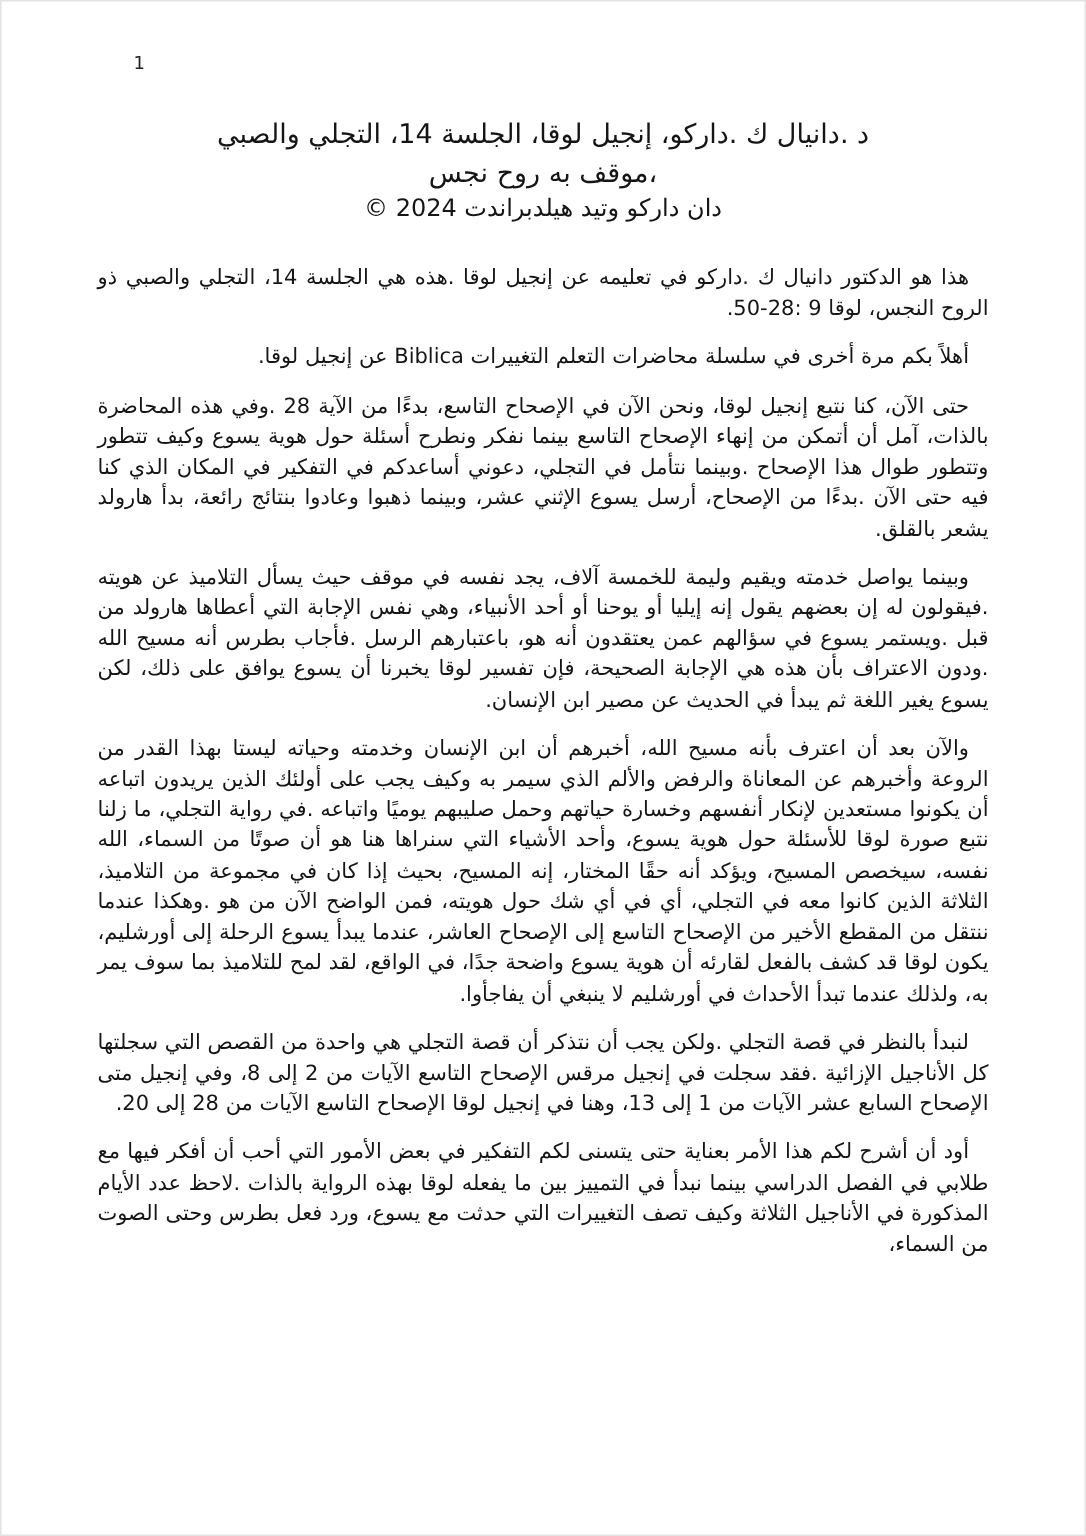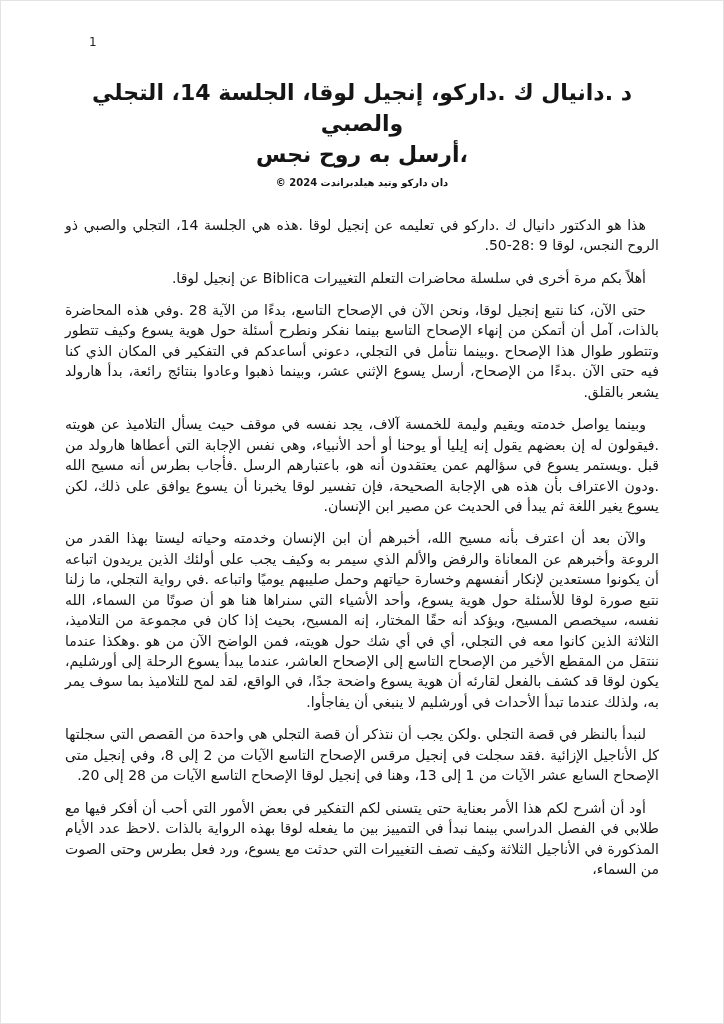--- a/index.html
+++ b/index.html
@@ -30,29 +30,27 @@
     left: 88px;
     font-size: 12px;
     color: #222222;
     direction: ltr;
   }
   .doc-header {
     text-align: center;
     margin-top: 42px;
   }
   .title-line {
-    font-weight: bold;
-    font-size: 22px;
+    font-weight: normal;
+    font-size: 18px;
     line-height: 1.42;
   }
   .copyright {
-    font-size: 10px;
+    font-size: 16px;
     line-height: 1.4;
-    margin-top: 5px;
-    font-weight: bold;
   }
   .body-text {
     margin-top: 25px;
   }
   .body-text p {
     font-size: 14px;
     line-height: 1.46;
     text-align: justify;
     text-indent: 13px;
     margin: 0 0 12px 0;
@@ -60,21 +58,21 @@
 </style>
 </head>
 <body>
 
 <div class="page">
 
   <div class="page-number">1</div>
 
   <div class="doc-header">
     <div class="title-line">د .دانيال ك .داركو، إنجيل لوقا، الجلسة 14، التجلي والصبي</div>
-    <div class="title-line">،أرسل به روح نجس</div>
+    <div class="title-line">،موقف به روح نجس</div>
     <div class="copyright">دان داركو وتيد هيلدبراندت 2024 ©</div>
   </div>
 
   <div class="body-text">
       <p>هذا هو الدكتور دانيال ك .داركو في تعليمه عن إنجيل لوقا .هذه هي الجلسة 14، التجلي والصبي ذو الروح النجس، لوقا 9 :28-50.</p>
       <p>أهلاً بكم مرة أخرى في سلسلة محاضرات التعلم التغييرات Biblica عن إنجيل لوقا.</p>
       <p>حتى الآن، كنا نتبع إنجيل لوقا، ونحن الآن في الإصحاح التاسع، بدءًا من الآية 28 .وفي هذه المحاضرة بالذات، آمل أن أتمكن من إنهاء الإصحاح التاسع بينما نفكر ونطرح أسئلة حول هوية يسوع وكيف تتطور وتتطور طوال هذا الإصحاح .وبينما نتأمل في التجلي، دعوني أساعدكم في التفكير في المكان الذي كنا فيه حتى الآن .بدءًا من الإصحاح، أرسل يسوع الإثني عشر، وبينما ذهبوا وعادوا بنتائج رائعة، بدأ هارولد يشعر بالقلق.</p>
       <p>وبينما يواصل خدمته ويقيم وليمة للخمسة آلاف، يجد نفسه في موقف حيث يسأل التلاميذ عن هويته .فيقولون له إن بعضهم يقول إنه إيليا أو يوحنا أو أحد الأنبياء، وهي نفس الإجابة التي أعطاها هارولد من قبل .ويستمر يسوع في سؤالهم عمن يعتقدون أنه هو، باعتبارهم الرسل .فأجاب بطرس أنه مسيح الله .ودون الاعتراف بأن هذه هي الإجابة الصحيحة، فإن تفسير لوقا يخبرنا أن يسوع يوافق على ذلك، لكن يسوع يغير اللغة ثم يبدأ في الحديث عن مصير ابن الإنسان.</p>
       <p>والآن بعد أن اعترف بأنه مسيح الله، أخبرهم أن ابن الإنسان وخدمته وحياته ليستا بهذا القدر من الروعة وأخبرهم عن المعاناة والرفض والألم الذي سيمر به وكيف يجب على أولئك الذين يريدون اتباعه أن يكونوا مستعدين لإنكار أنفسهم وخسارة حياتهم وحمل صليبهم يوميًا واتباعه .في رواية التجلي، ما زلنا نتبع صورة لوقا للأسئلة حول هوية يسوع، وأحد الأشياء التي سنراها هنا هو أن صوتًا من السماء، الله نفسه، سيخصص المسيح، ويؤكد أنه حقًا المختار، إنه المسيح، بحيث إذا كان في مجموعة من التلاميذ، الثلاثة الذين كانوا معه في التجلي، أي في أي شك حول هويته، فمن الواضح الآن من هو .وهكذا عندما ننتقل من المقطع الأخير من الإصحاح التاسع إلى الإصحاح العاشر، عندما يبدأ يسوع الرحلة إلى أورشليم، يكون لوقا قد كشف بالفعل لقارئه أن هوية يسوع واضحة جدًا، في الواقع، لقد لمح للتلاميذ بما سوف يمر به، ولذلك عندما تبدأ الأحداث في أورشليم لا ينبغي أن يفاجأوا.</p>
       <p>لنبدأ بالنظر في قصة التجلي .ولكن يجب أن نتذكر أن قصة التجلي هي واحدة من القصص التي سجلتها كل الأناجيل الإزائية .فقد سجلت في إنجيل مرقس الإصحاح التاسع الآيات من 2 إلى 8، وفي إنجيل متى الإصحاح السابع عشر الآيات من 1 إلى 13، وهنا في إنجيل لوقا الإصحاح التاسع الآيات من 28 إلى 20.</p>

